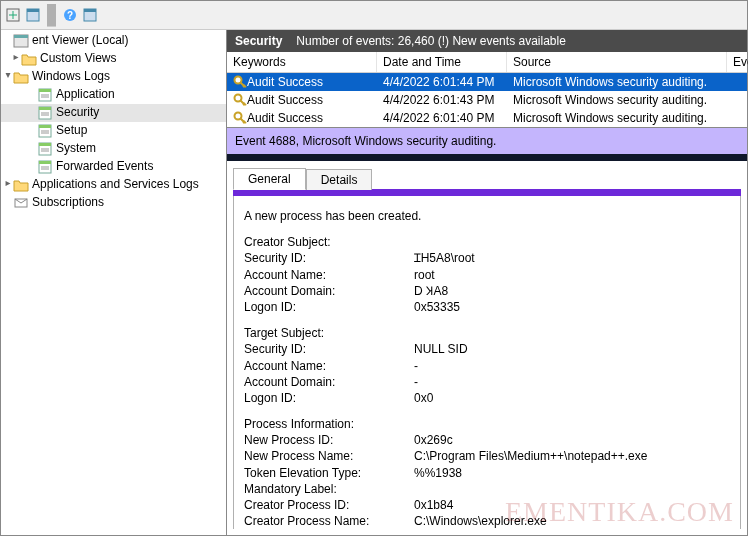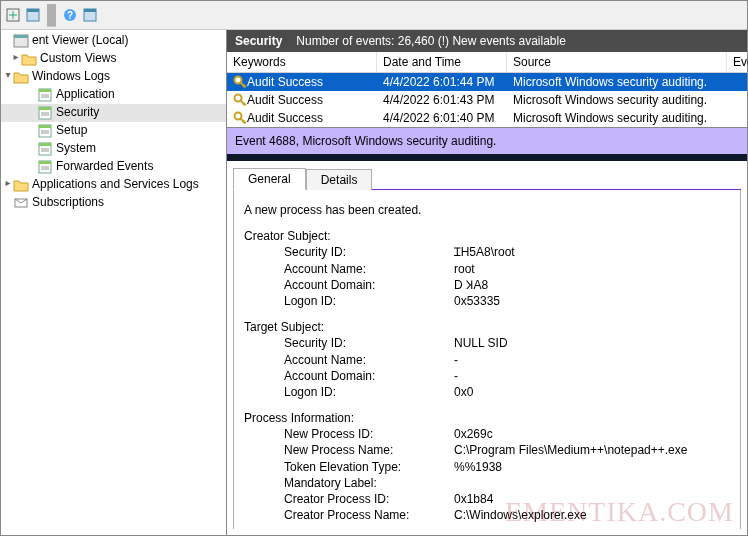--- a/index.html
+++ b/index.html
@@ -26,24 +26,24 @@
 .grid-head{background:#fff;border-bottom:1px solid #d0d0d0}
 .grid-head .cell{padding:3px 6px;border-right:1px solid #e4e4e4}
 .grid-row .cell{padding:2px 6px;display:flex;align-items:flex-end;gap:0}
 .grid-row.selected{background:#0a63c9;color:#fff}
 .grid-row.selected .key-icon svg circle{fill:#fff}
 .key-icon{width:14px;height:14px;display:inline-flex}
 .detail-title{padding:6px 8px;border-bottom:7px solid #0f172a;background:#c4b5fd}
 .tabs{display:flex;align-items:flex-end;padding:6px 6px 0 6px;gap:0;background:#fff}
 .tab{border:1px solid #b0b0b0;border-bottom:none;padding:3px 14px;background:#f4f4f4;position:relative;top:1px;cursor:default}
 .tab.active{background:#fff;border-bottom:1px solid #fff}
-.detail-body{flex:1;overflow:auto;border-top:1px solid #6d28d9;margin:0 6px 6px 6px}
+.detail-body{flex:1;overflow:auto;border-top:7px solid #6d28d9;margin:0 6px 6px 6px}
 .detail-inner{border:1px solid #b0b0b0;border-top:none;padding:12px 10px;line-height:1.35}
 .detail-inner .section{margin-top:10px}
-.detail-inner .kv{display:grid;grid-template-columns:170px 1fr;margin-left:40px}
+.detail-inner .kv{display:grid;grid-template-columns:170px 1fr;}
 .detail-inner .hdr{margin-left:0}
 .watermark{position:absolute;right:14px;bottom:8px;font-size:28px;color:rgba(170,30,30,.22);font-family:Georgia,serif;letter-spacing:1px;pointer-events:none}
 .wrap{position:relative;width:748px;height:536px}
 </style>
 </head>
 <body>
 <div class="wrap">
 <div class="app">
 
 <div class="toolbar">

